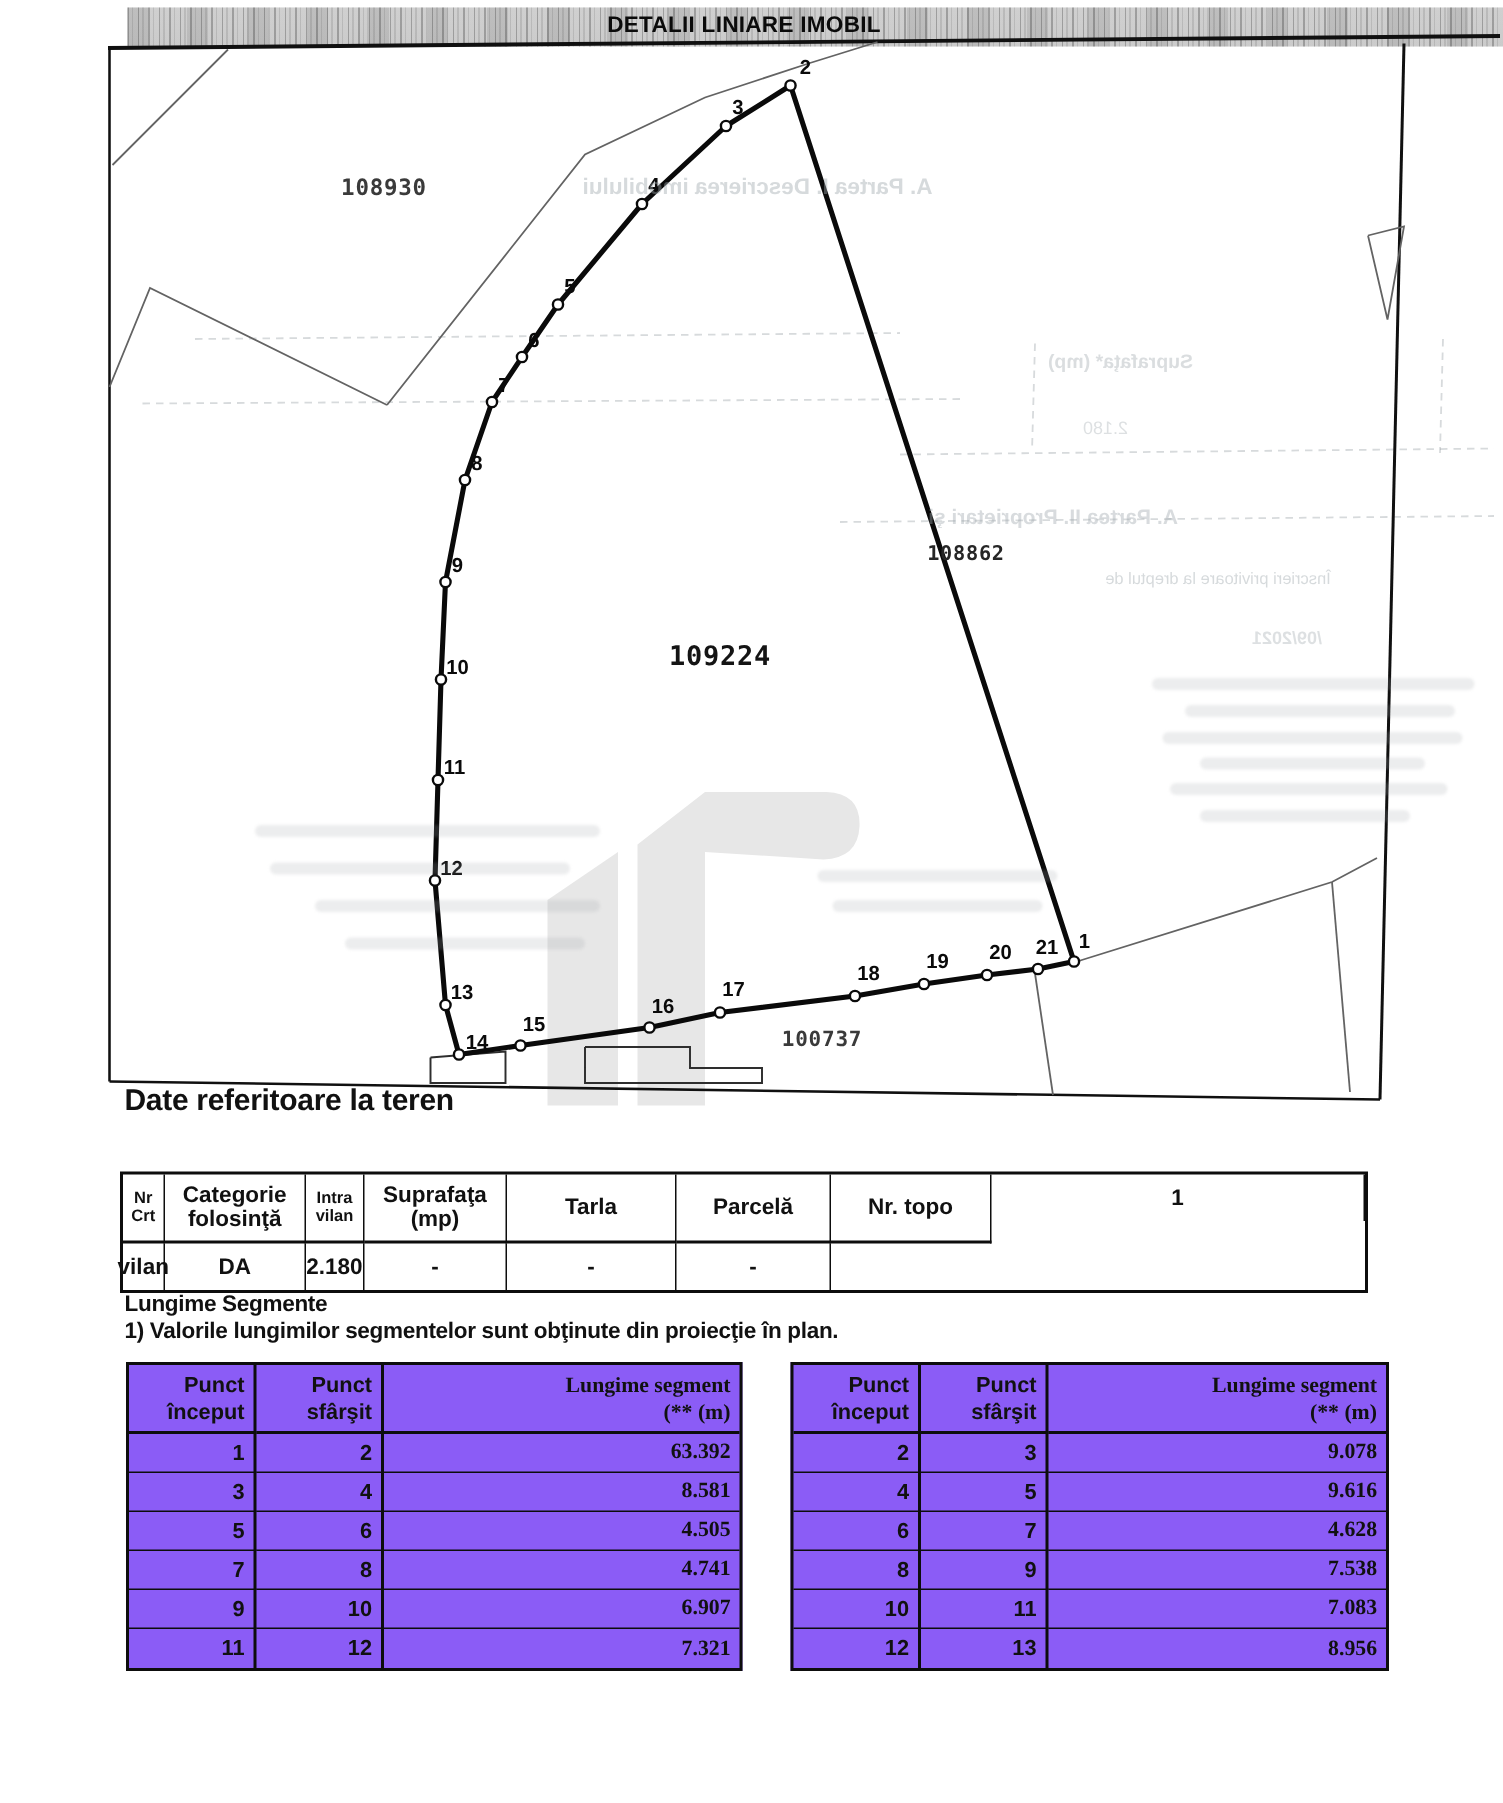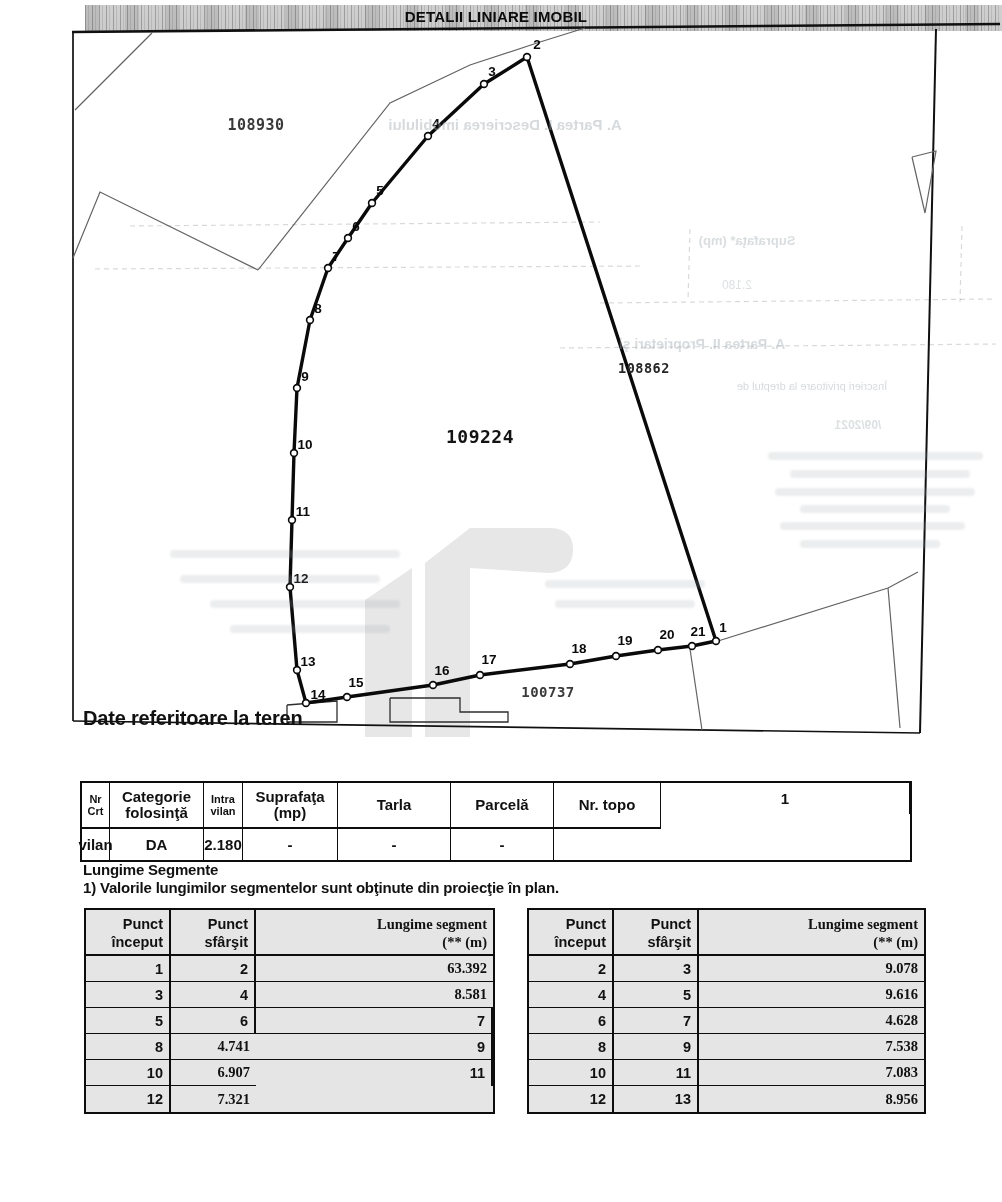--- a/index.html
+++ b/index.html
@@ -30,21 +30,21 @@
     border:2.4px solid #0d0d0d;background:#fff;}
   #landtable .hc{height:44px;border-right:1.8px solid #0d0d0d;border-bottom:2.4px solid #0d0d0d;
     display:flex;align-items:center;justify-content:center;text-align:center;
     font-weight:700;font-size:15px;line-height:1.1;white-space:pre-line;}
   #landtable .hc.sm{font-size:11px;}
   #landtable .dc{height:31px;border-right:1.8px solid #0d0d0d;
     display:flex;align-items:center;justify-content:center;
     font-weight:700;font-size:15px;}
   #landtable .last{border-right:none;}
   
-  .segtable{position:absolute;display:grid;border:2.2px solid #0d0d0d;background:#e5e5e5;}
+  .segtable{position:absolute;display:grid;border:2.2px solid #0d0d0d;background:#8b5cf6;}
   .segtable .hc{height:46px;border-right:2px solid #0d0d0d;border-bottom:2.2px solid #0d0d0d;
     display:flex;align-items:flex-end;justify-content:flex-end;text-align:right;
     padding:2px 6px 3px 2px;box-sizing:border-box;
     font-weight:700;font-size:14.5px;line-height:1.2;white-space:pre-line;}
   .segtable .dc{height:26px;border-right:2px solid #0d0d0d;border-bottom:1.7px solid #0d0d0d;
     display:flex;align-items:center;justify-content:flex-end;
     padding:0 6px 0 2px;box-sizing:border-box;font-weight:700;font-size:14.5px;}
   .segtable .last{border-right:none;font-family:Liberation Serif, serif;}
   .segtable .bot{border-bottom:none;}
 </style>
@@ -160,21 +160,21 @@
       <div class="blot" style="left: 780px; top: 522px; width: 185px; height: 8px;"></div>
       <div class="blot" style="left: 800px; top: 540px; width: 140px; height: 8px;"></div>
       <div class="blot" style="left: 545px; top: 580px; width: 160px; height: 8px;"></div>
       <div class="blot" style="left: 555px; top: 600px; width: 140px; height: 8px;"></div>
       <div class="blot" style="left: 170px; top: 550px; width: 230px; height: 8px;"></div>
       <div class="blot" style="left: 180px; top: 575px; width: 200px; height: 8px;"></div>
       <div class="blot" style="left: 210px; top: 600px; width: 190px; height: 8px;"></div>
       <div class="blot" style="left: 230px; top: 625px; width: 160px; height: 8px;"></div>
     </div>
 
-  <div class="h-big" style="top:707px;">Date referitoare la teren</div>
+  <div class="h-big" style="top:723px;">Date referitoare la teren</div>
   <div id="landtable">
       <div class="hc sm">Nr
 Crt</div>
       <div class="hc">Categorie
 folosinţă</div>
       <div class="hc sm">Intra
 vilan</div>
       <div class="hc">Suprafaţa
 (mp)</div>
       <div class="hc">Tarla</div>
@@ -201,20 +201,21 @@
       <div class="hc last">Lungime segment
 (** (m)</div>
       <div class="dc">1</div>
       <div class="dc">2</div>
       <div class="dc last">63.392</div>
       <div class="dc">3</div>
       <div class="dc">4</div>
       <div class="dc last">8.581</div>
       <div class="dc">5</div>
       <div class="dc">6</div>
+      <div class="dc last">4.505</div>
       <div class="dc">7</div>
       <div class="dc">8</div>
       <div class="dc last">4.741</div>
       <div class="dc">9</div>
       <div class="dc">10</div>
       <div class="dc last">6.907</div>
       <div class="dc bot">11</div>
       <div class="dc bot">12</div>
       <div class="dc last bot">7.321</div>
     </div>

